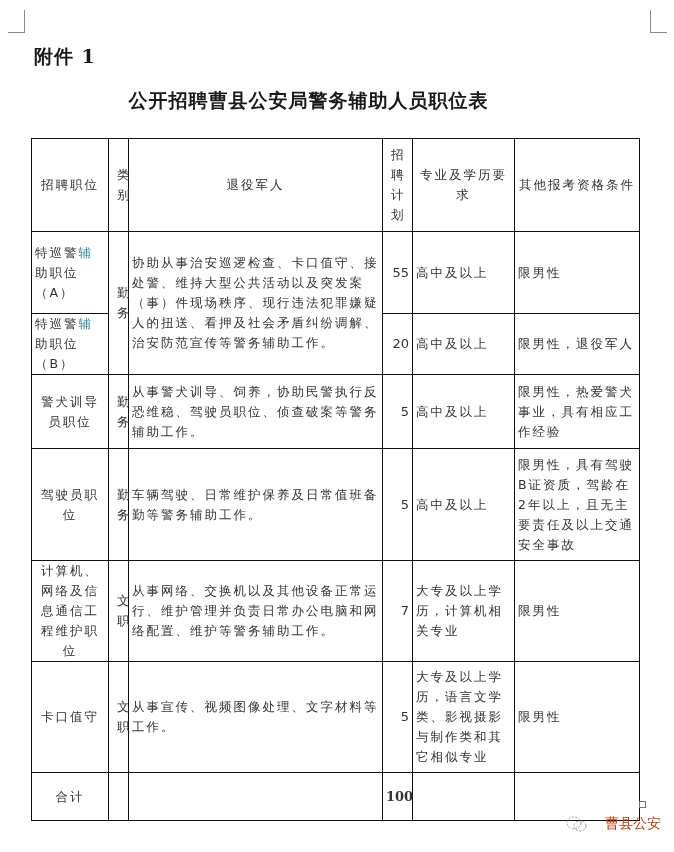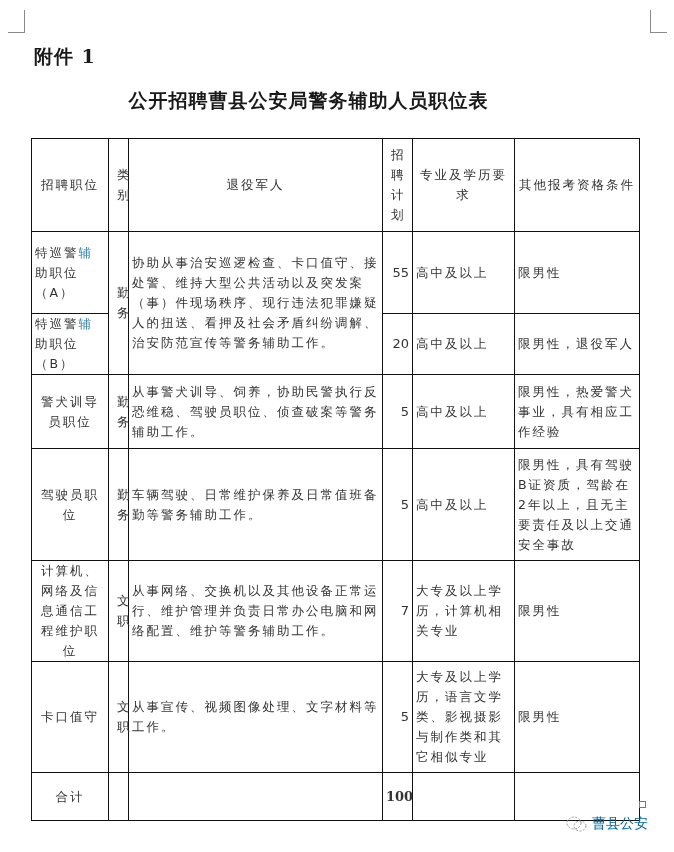--- a/index.html
+++ b/index.html
@@ -11,21 +11,21 @@
     .annex { position: absolute; left: 34px; top: 44px; font-family: "DejaVu Serif", serif; font-size: 19px; font-weight: bold; letter-spacing: 1px; text-align: right; }
     .title { position: absolute; left: 0; width: 617px; top: 88px; text-align: center; font-family: "DejaVu Serif", serif; font-size: 19px; font-weight: bold; letter-spacing: 1px; }
     table.job-table { position: absolute; left: 31px; top: 138px; border-collapse: collapse; table-layout: fixed; width: 608px; font-size: 12.5px; line-height: 20px; }
     table.job-table td { border: 1.5px solid #111; padding: 0 3px; vertical-align: middle; letter-spacing: 2px; color: #333; }
     .c-center { text-align: center; }
     .c-left { text-align: left; }
     .num { font-family: "DejaVu Sans", sans-serif; letter-spacing: 0 !important; text-align: right; font-size: 13px; }
     .vert { text-align: center; padding: 0 8px !important; line-height: 20px; }
     .hl { color: #2e7fa0; }
     .total-num { font-family: "DejaVu Serif", serif; font-weight: bold; }
-    .watermark { position: absolute; left: 566px; top: 815px; font-size: 14px; color: #0369a1; display: flex; align-items: center; gap: 4px; }
+    .watermark { position: absolute; left: 566px; top: 815px; font-size: 14px; color: #c2410c; display: flex; align-items: center; gap: 17px; }
     .wm-icon { width: 22px; height: 16px; }
     .wm-box { position: absolute; left: 639px; top: 801px; width: 5px; height: 5px; border: 1px solid #777; }
   </style>
 </head>
 <body>
 
 <div class="corner tl"></div>
 <div class="corner tr"></div>
 
 <div class="annex">附件 1</div>

